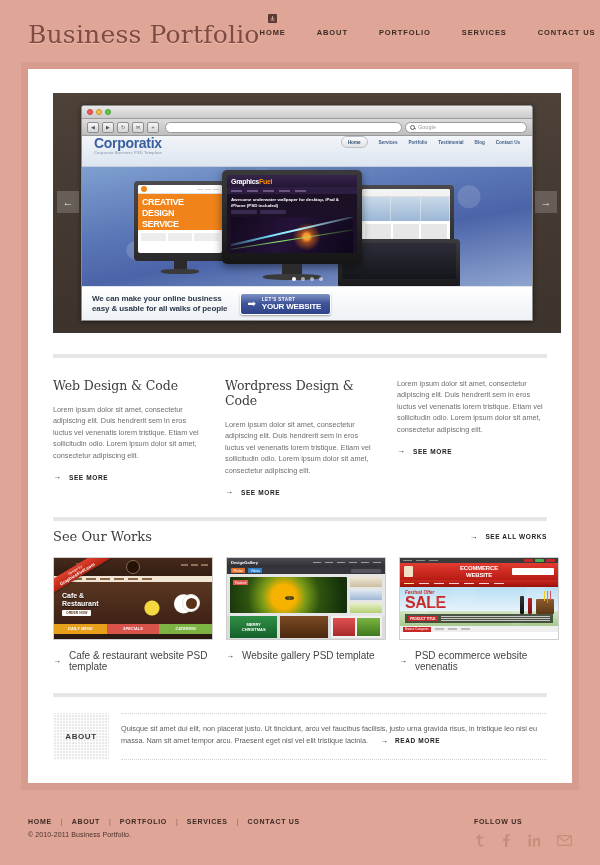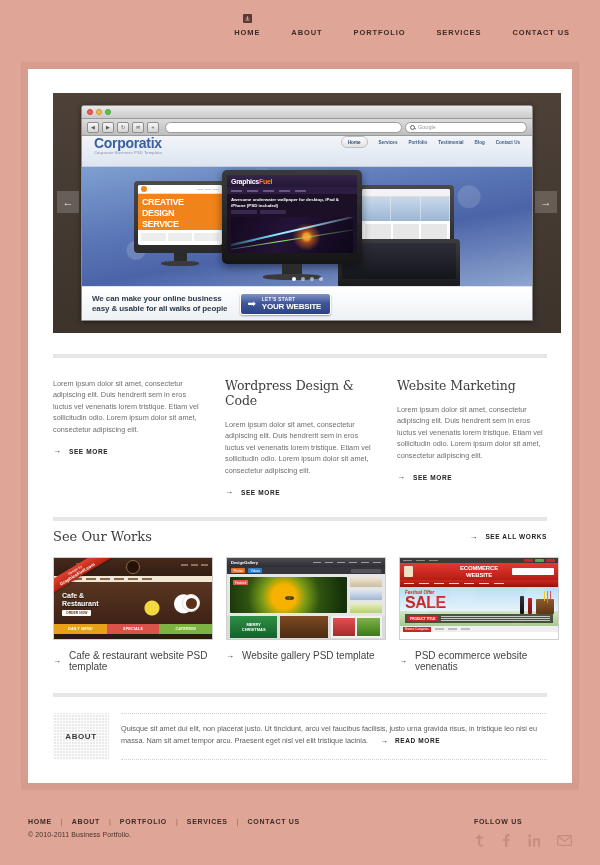--- a/index.html
+++ b/index.html
@@ -157,21 +157,21 @@
       radial-gradient(circle at 40% 12%, rgba(255,255,255,.08) 0 13px, transparent 14px);
   }
   .mon{position:absolute;}
   .mon .screen{background:#111;border-radius:2px;overflow:hidden;position:relative;}
   .mon .stand{margin:0 auto;background:#2b2b2b;}
   .mon .base{margin:0 auto;background:#3a3a3a;border-radius:40%;}
 
   
   .mon-left{left:52px;top:14px;width:92px;}
   .mon-left .bez{background:linear-gradient(180deg,#4b4b4f,#2a2a2d);padding:4px 4px 8px;border-radius:4px;}
-  .mon-left .screen{height:60px;background:#fff;}
+  .mon-left .screen{height:68px;background:#fff;}
   .ml-top{height:9px;background:#fff;border-bottom:1px solid #e0e0e0;display:flex;align-items:center;padding:0 3px;gap:2px;}
   .ml-logo{width:6px;height:6px;border-radius:50%;background:#f0861c;}
   .ml-lines{flex:1;display:flex;gap:2px;justify-content:flex-end;}
   .ml-lines i{display:block;width:6px;height:1px;background:#d6d6d6;}
   .ml-orange{background:#f0831a;height:36px;padding:3px 4px;color:#fff;
     font-size:9px;font-weight:bold;line-height:11px;letter-spacing:-.4px;}
   .ml-foot{height:14px;background:#fff;display:flex;align-items:center;gap:2px;padding:0 3px;}
   .ml-foot i{display:block;flex:1;height:8px;background:#ededed;}
 
   
@@ -409,20 +409,21 @@
   .f-right{margin-left:auto;text-align:left;padding-top:6px;}
   .f-follow{font-size:7px;font-weight:bold;letter-spacing:.7px;color:#3d2a25;text-transform:uppercase;}
   .socials{display:flex;gap:17px;margin-top:9px;align-items:center;}
   .socials .s{color:#c98d7e;display:flex;align-items:center;justify-content:center;}
   .socials .s svg{display:block;}
 </style>
 </head>
 <body>
 
 <div class="site-header">
+  <div class="logo">Business Portfolio</div>
   <nav class="top-nav">
     <div class="nav-item">
       <span class="nav-badge">
         <svg width="5" height="5" viewBox="0 0 8 8">
             <path d="M4 0.8v4M2.2 3.3L4 5.1l1.8-1.8M1.4 6.6h5.2" stroke="#e7c4ba" stroke-width="1.1" fill="none" stroke-linecap="square"></path>
           </svg>
       </span>
       <a href="#">HOME</a>
     </div>
     <div class="nav-item">
@@ -584,36 +585,36 @@
     </div>
 
     <div class="slide-arrow left">←</div>
     <div class="slide-arrow right">→</div>
   </div>
 
   <div class="divider"></div>
 
   <div class="services">
     <div class="svc">
+      <h3>Web Design &amp; Code</h3>
       <p>Lorem ipsum dolor sit amet, consectetur adipiscing elit. Duis hendrerit sem in eros luctus vel venenatis lorem tristique. Etiam vel sollicitudin odio. Lorem ipsum dolor sit amet, consectetur adipiscing elit.</p>
       <div class="more">
         <span class="arw">→</span>
         <a href="#">SEE MORE</a>
       </div>
     </div>
     <div class="svc">
       <h3>Wordpress Design &amp; Code</h3>
       <p>Lorem ipsum dolor sit amet, consectetur adipiscing elit. Duis hendrerit sem in eros luctus vel venenatis lorem tristique. Etiam vel sollicitudin odio. Lorem ipsum dolor sit amet, consectetur adipiscing elit.</p>
       <div class="more">
         <span class="arw">→</span>
         <a href="#">SEE MORE</a>
       </div>
     </div>
     <div class="svc">
-      <h3>Website Marketing</h3>
       <p>Lorem ipsum dolor sit amet, consectetur adipiscing elit. Duis hendrerit sem in eros luctus vel venenatis lorem tristique. Etiam vel sollicitudin odio. Lorem ipsum dolor sit amet, consectetur adipiscing elit.</p>
       <div class="more">
         <span class="arw">→</span>
         <a href="#">SEE MORE</a>
       </div>
     </div>
   </div>
 
   <div class="divider"></div>
 

